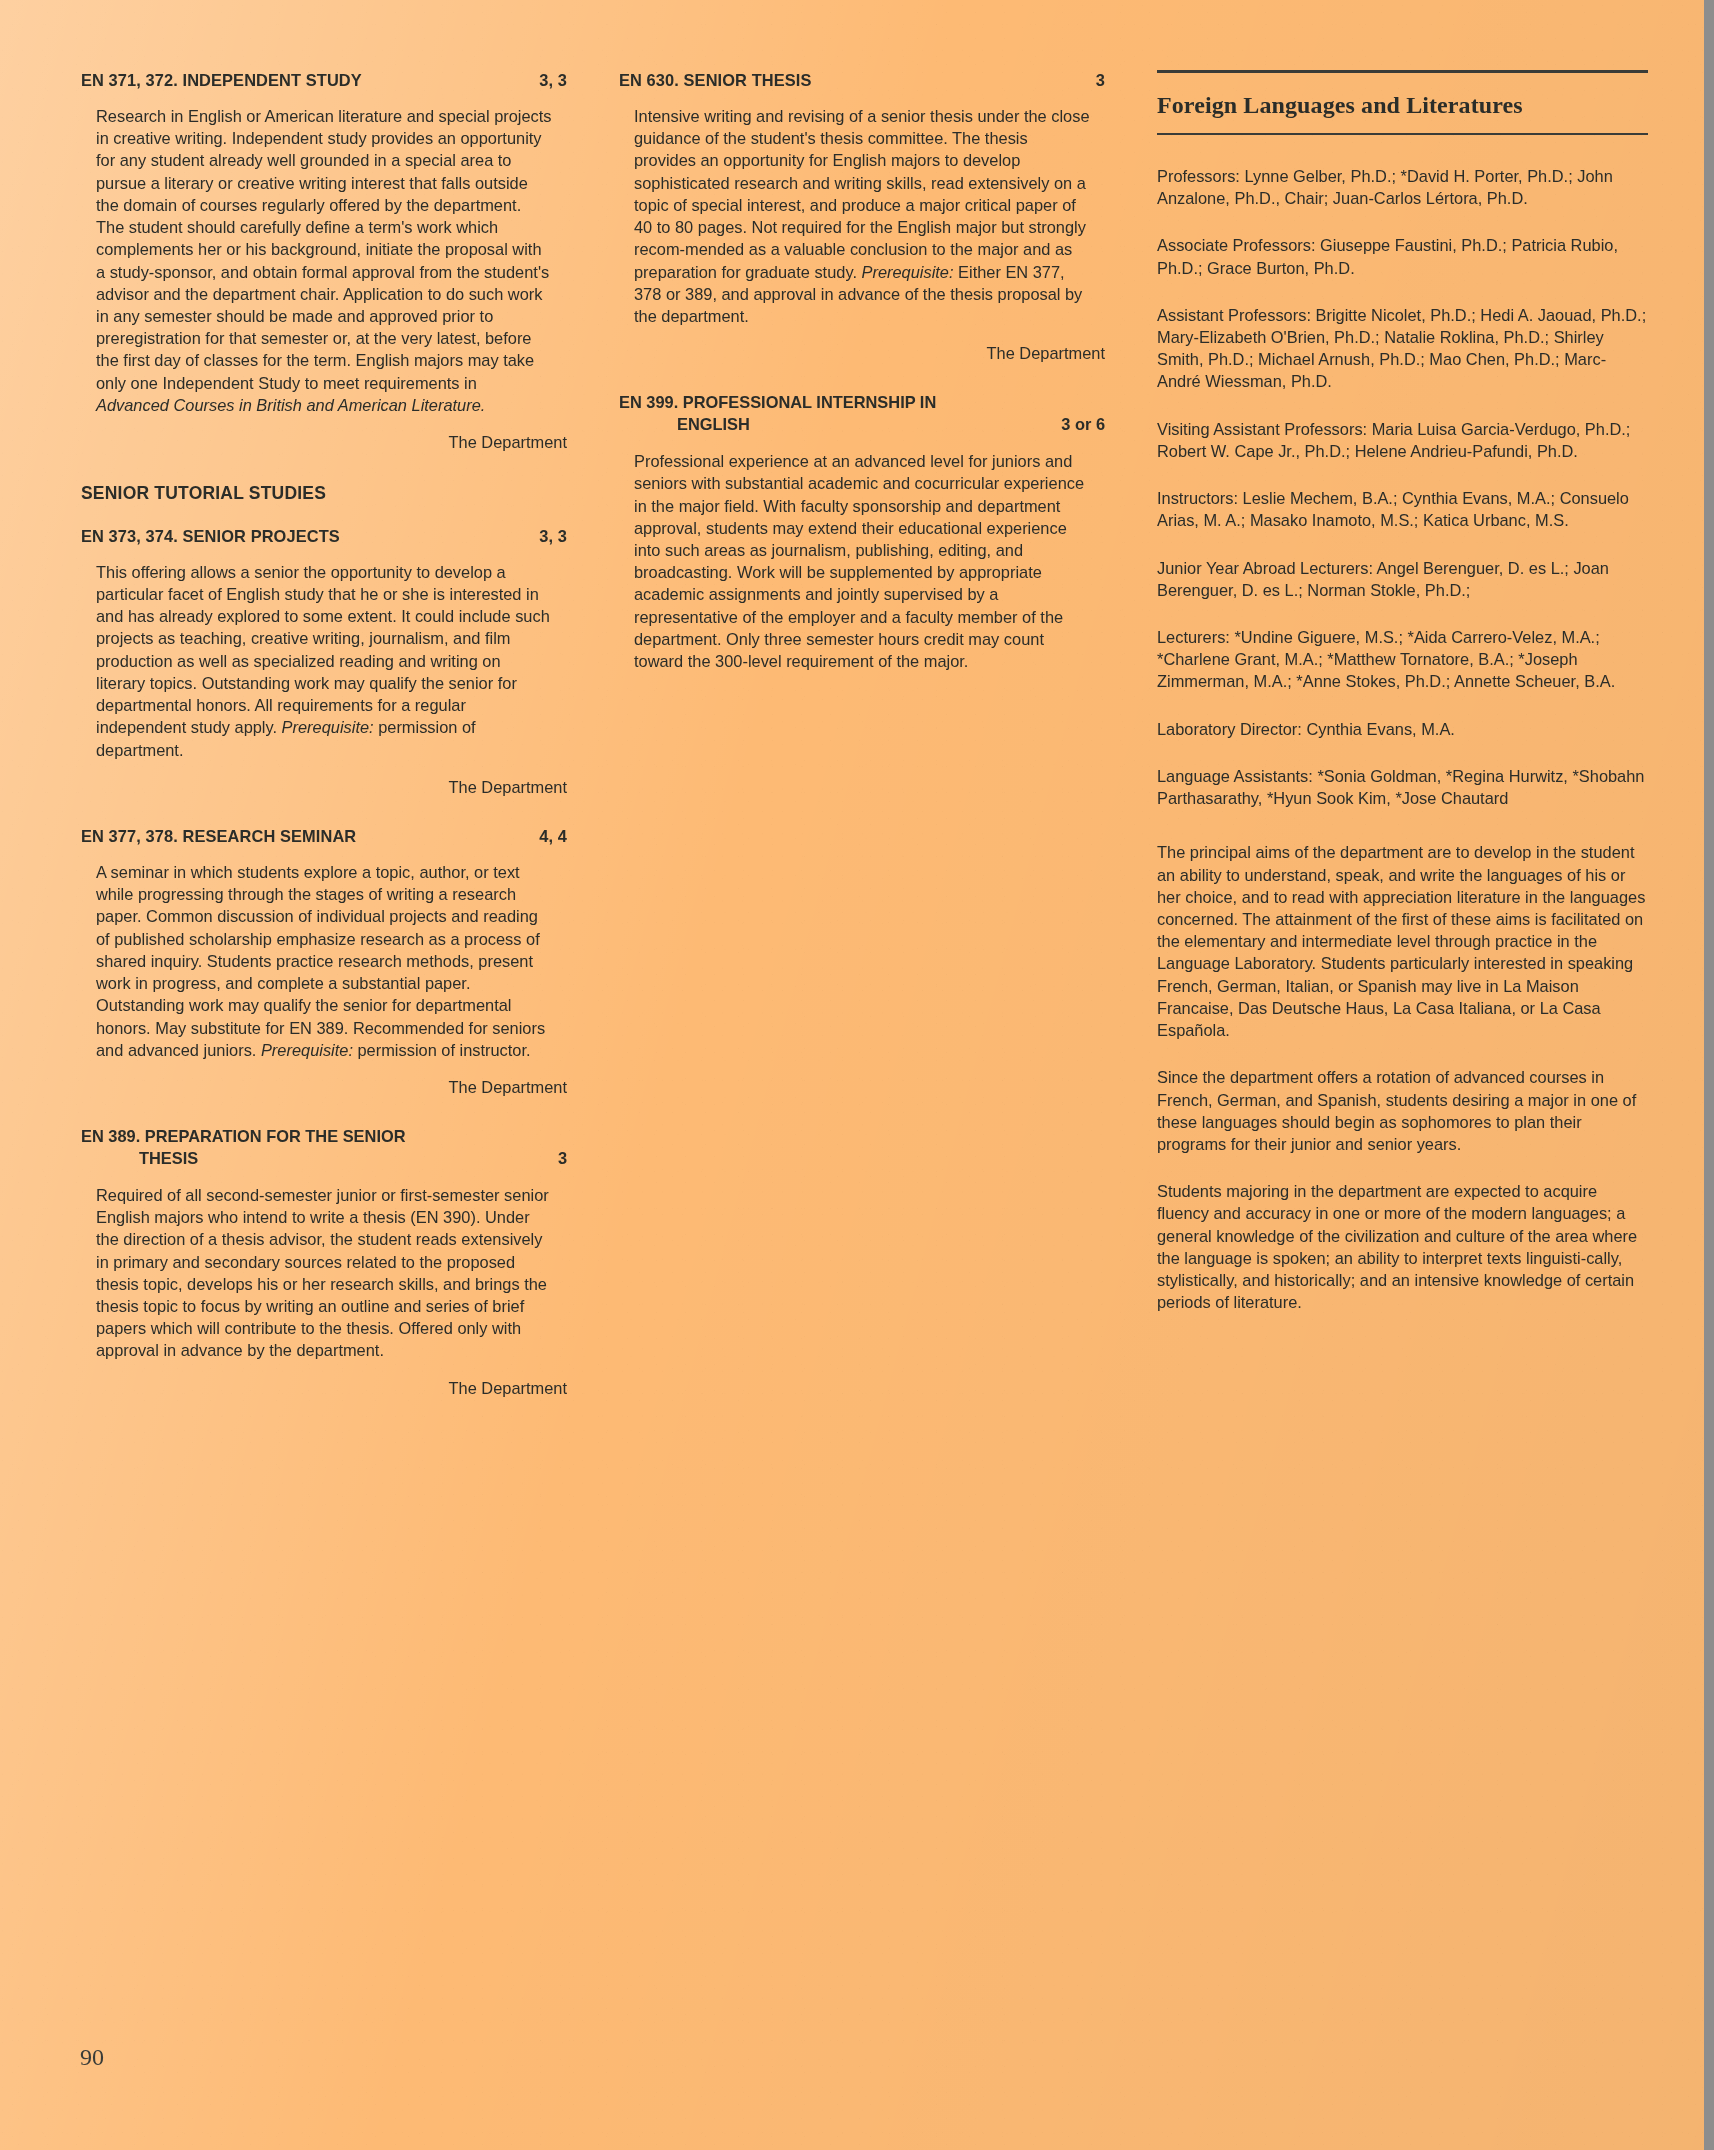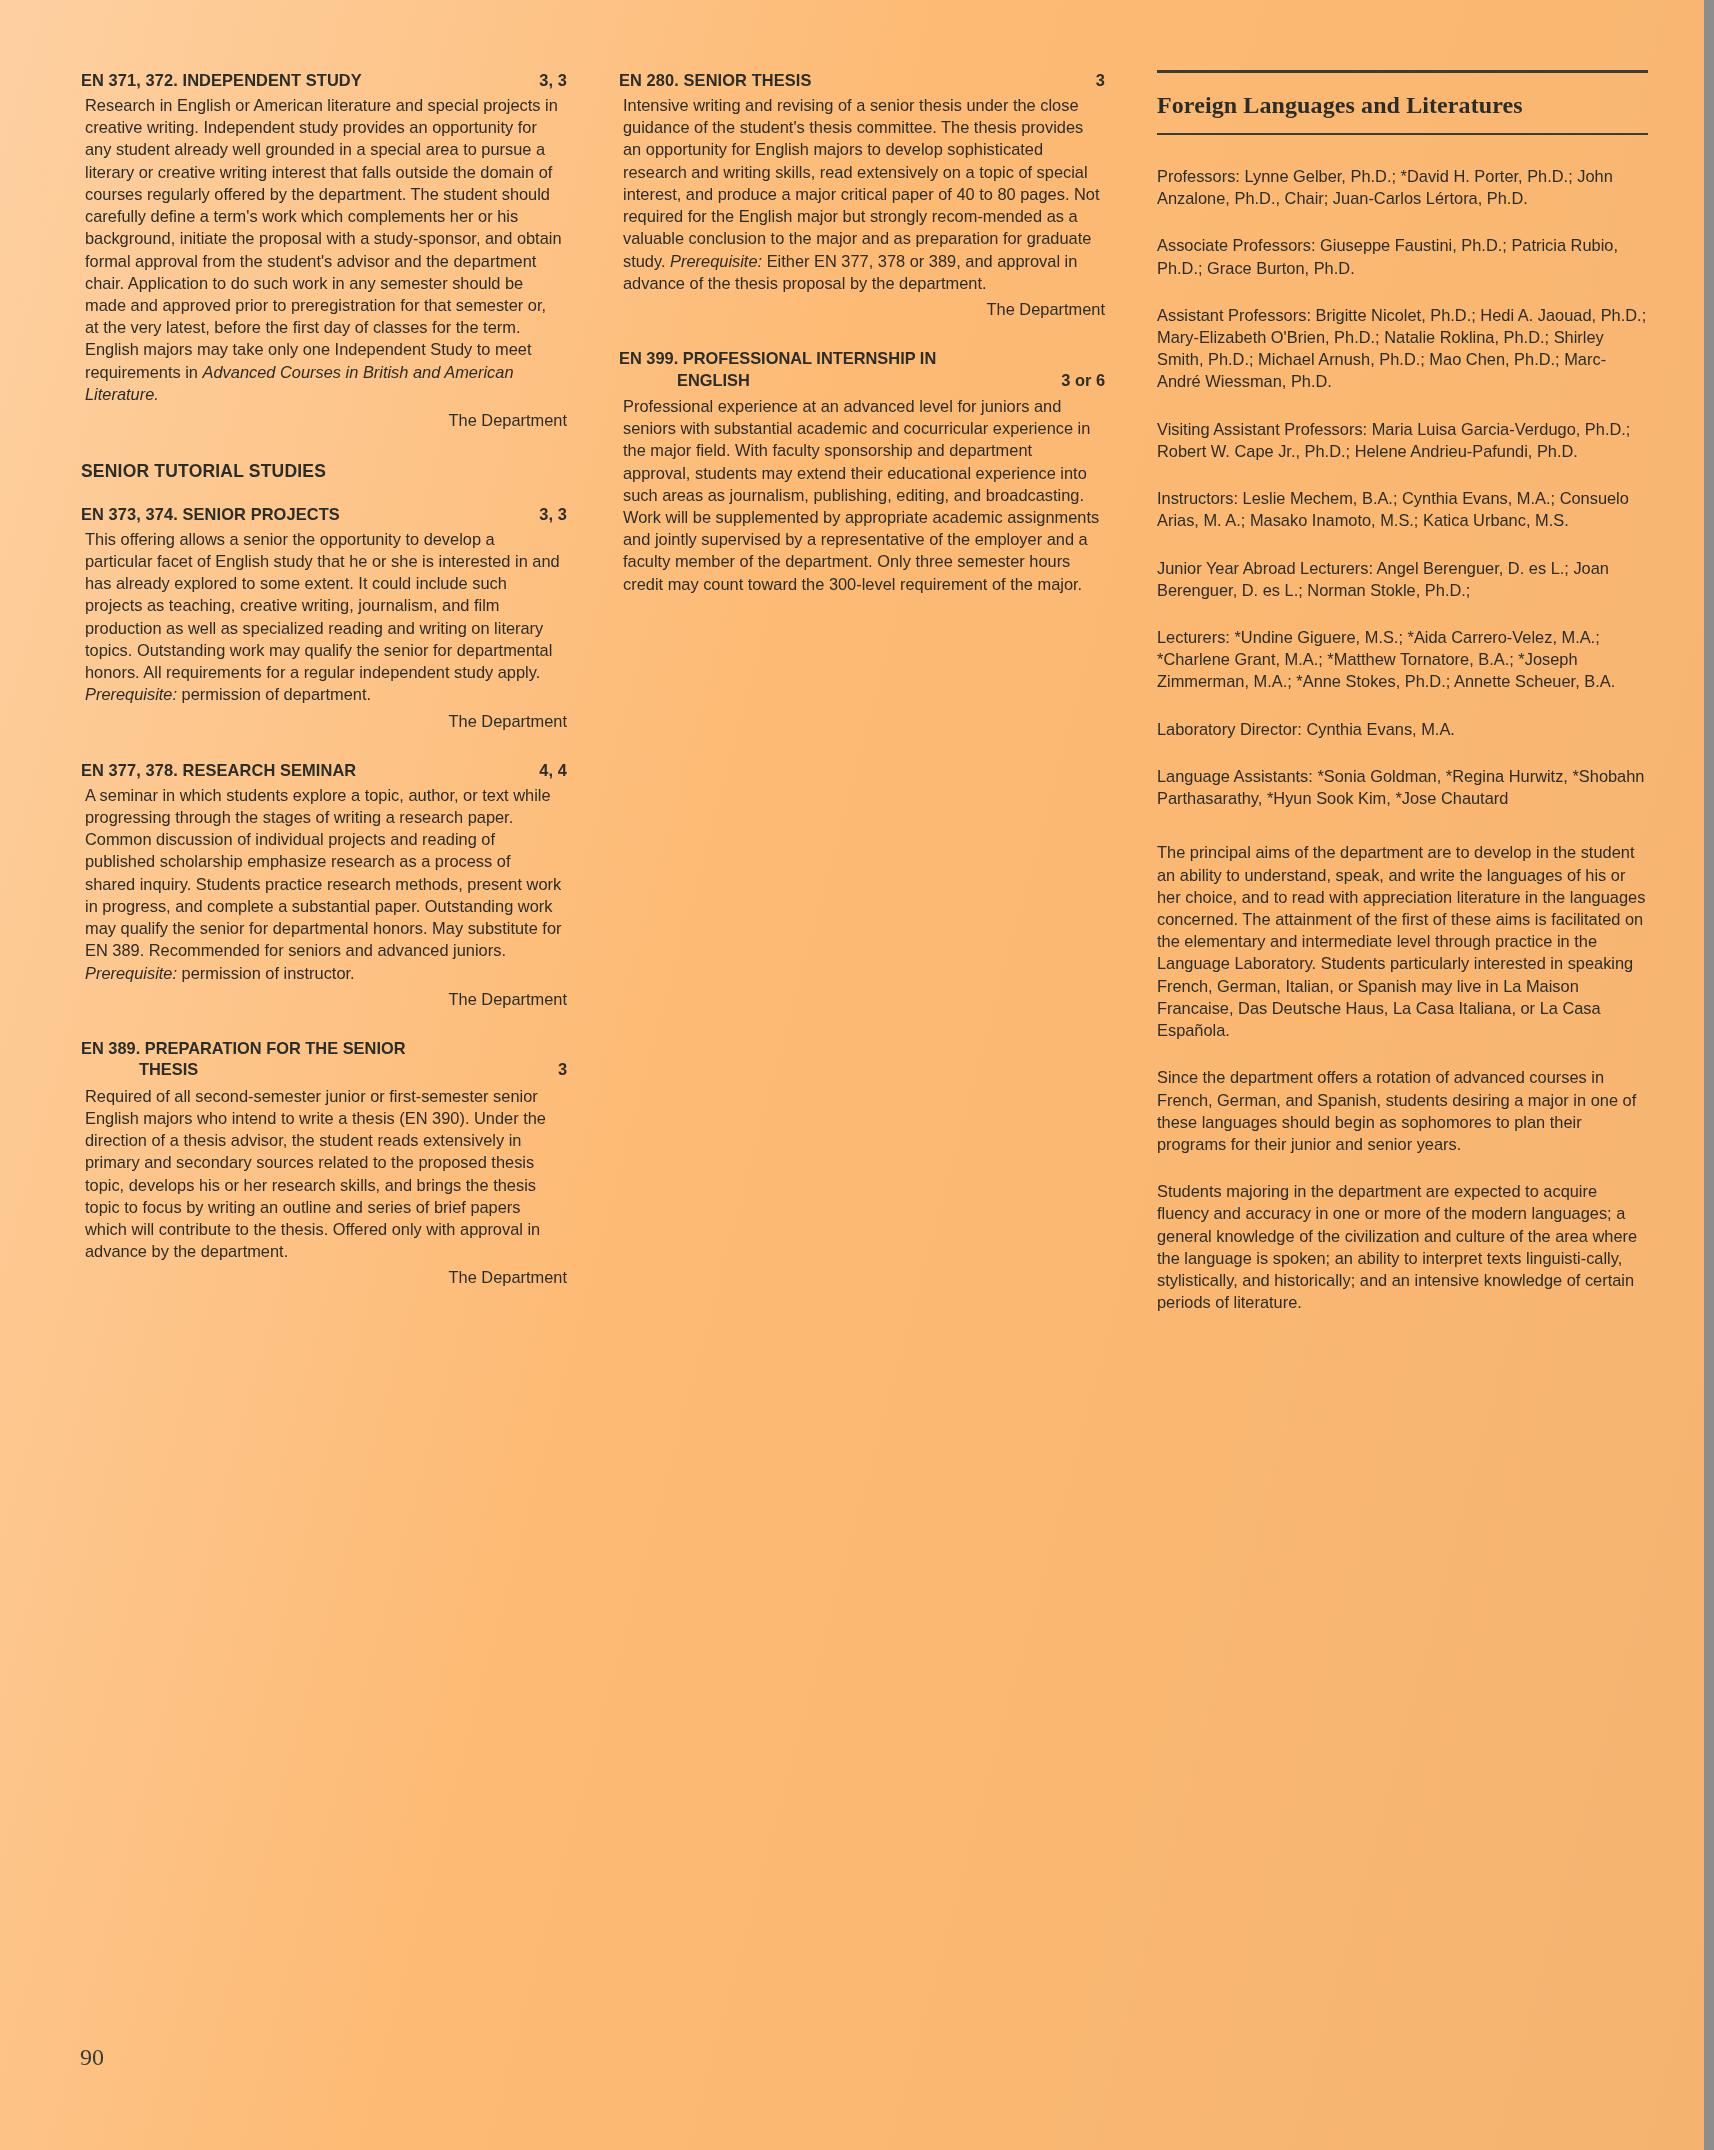--- a/index.html
+++ b/index.html
@@ -82,21 +82,21 @@
     display: flex;
     justify-content: space-between;
     align-items: baseline;
   }
   .course-head-2l .l2 .ind { padding-left: 58px; }
 
   .desc {
     font-size: 16.4px;
     line-height: 1.355;
     text-align: left;
-    margin: 4px;
+    margin: 15px;
   }
   .desc .it { font-style: italic; }
 
   .attrib-right {
     text-align: right;
     font-size: 16.4px;
     line-height: 1.355;
   }
 
   .section-head {
@@ -189,21 +189,21 @@
         <p class="desc">Required of all second-semester junior or first-semester senior English majors who intend to write a thesis (EN 390). Under the direction of a thesis advisor, the student reads extensively in primary and secondary sources related to the proposed thesis topic, develops his or her research skills, and brings the thesis topic to focus by writing an outline and series of brief papers which will contribute to the thesis. Offered only with approval in advance by the department.</p>
         <div class="attrib-right">The Department</div>
       </div>
 
     </div>
 
     <div class="col">
 
       <div class="course">
         <div class="course-head">
-          <span class="ttl">EN 280.  SENIOR THESIS</span>
+          <span class="ttl">EN 630.  SENIOR THESIS</span>
           <span class="cr">3</span>
         </div>
         <p class="desc"><span>Intensive writing and revising of a senior thesis under the close guidance of the student's thesis committee. The thesis provides an opportunity for English majors to develop sophisticated research and writing skills, read extensively on a topic of special interest, and produce a major critical paper of 40 to 80 pages. Not required for the English major but strongly recom-mended  as a valuable conclusion to the major and as preparation for graduate study. </span><span class="it">Prerequisite:</span><span> Either EN 377, 378 or 389, and approval in advance of the thesis proposal by the department.</span></p>
         <div class="attrib-right">The Department</div>
       </div>
 
       <div class="course" style="margin-top:9.8px;">
         <div class="course-head-2l">
           <span class="l1">EN 399.  PROFESSIONAL INTERNSHIP IN</span>
           <span class="l2">

